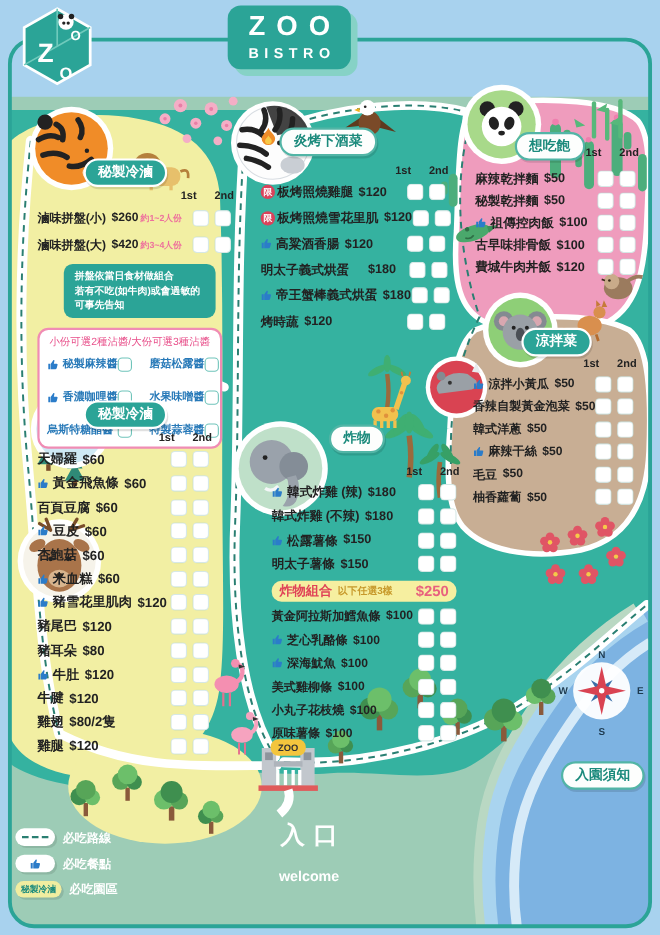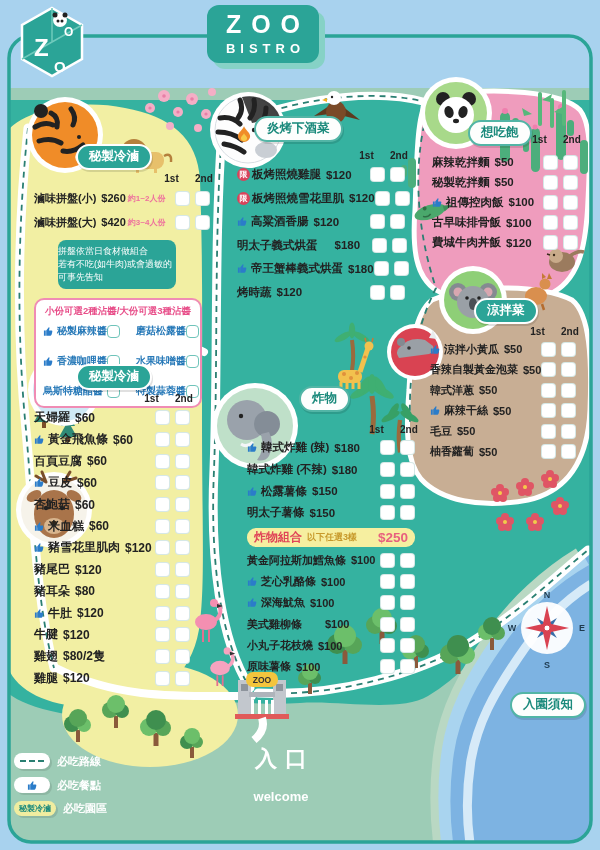--- a/index.html
+++ b/index.html
@@ -30,24 +30,24 @@
   .mrow .nt{color:#ee6f9d;font-size:8px;font-weight:bold;margin-left:2px;white-space:nowrap;}
   .boxes{margin-left:auto;display:flex;gap:5px;}
   .cbox{width:15px;height:15px;background:#fff;border-radius:4px;border:1px solid rgba(30,130,115,.18);
     box-sizing:border-box;flex:none;}
   .thumb{width:11px;height:11px;margin-right:3px;flex:none;}
   .thumb path{fill:#2b7cc9;}
   .lim{width:13px;height:13px;border-radius:50%;background:#d9435b;color:#fff;font-size:8px;
     font-weight:bold;display:inline-flex;align-items:center;justify-content:center;margin-right:2px;flex:none;}
   
   .note-box{background:#2ba497;color:#fff;font-size:9px;line-height:1.45;border-radius:8px;
-    padding:5px 0;width:118px;margin:6px 0 0 24px;font-weight:normal;}
+    padding:5px 10px;width:118px;margin:6px 0 0 24px;font-weight:bold;}
   .sauce-box{background:#fff;border:2px solid #f08cb4;border-radius:10px;margin-top:9px;
     padding:5px 7px 8px;width:150px;}
-  .sauce-title{color:#e84f8a;font-size:9.5px;font-weight:bold;text-align:center;margin-bottom:6px;white-space:nowrap;}
+  .sauce-title{color:#e84f8a;font-size:9.5px;font-weight:normal;text-align:center;margin-bottom:6px;white-space:nowrap;}
   .sauce-grid{display:grid;grid-template-columns:1fr 1fr;column-gap:8px;row-gap:9px;gap:16px;}
   .scell{display:flex;align-items:center;}
   .scell .nm{color:#2779b8;font-size:10px;font-weight:bold;flex:1;white-space:nowrap;}
   .scell .cbox{width:13px;height:13px;border:1.5px solid #6fc4ba;}
   
   .combo-banner{display:flex;align-items:center;background:#f6efa0;border-radius:9px;
     padding:1px 7px;margin:4px 0 3px;height:17px;}
   .combo-banner .t1{color:#e04458;font-size:12px;font-weight:bold;}
   .combo-banner .t2{color:#c7992b;font-size:9px;font-weight:bold;margin-left:5px;}
   .combo-banner .t3{color:#e8607e;font-size:13.5px;font-weight:bold;margin-left:auto;}
@@ -682,21 +682,21 @@
           <span class="pr">$120</span>
           <span class="boxes">
             <span class="cbox"></span>
             <span class="cbox"></span>
           </span>
         </div>
       </div>
 </div>
 
 <div class="menu-section" style="left:237px;top:116px;width:168px;">
-  <div style="display:flex;align-items:flex-end;">
+  <div style="display:flex;align-items:flex-start;">
     <svg width="14" height="16" viewBox="0 0 16 18" style="margin-right:3px;flex:none;">
           <path d="M8,0 C10,5 15,7 15,11.5 A7,6.5 0 1 1 1,11.5 C1,7 6,5 8,0 Z" fill="#f08c28"></path>
           <path d="M8,8 C9,10.5 11.5,11.5 11.5,13.5 A3.5,3.5 0 1 1 4.5,13.5 C4.5,11.5 7,10.5 8,8 Z" fill="#f7c948"></path>
         </svg>
     <span class="badge badge--light">炎烤下酒菜</span>
   </div>
   <div class="colhead" style="margin:8px 0 2px;">
         <span>1st</span>
         <span>2nd</span>
       </div>
@@ -835,21 +835,21 @@
           <svg class="thumb" viewBox="0 0 24 24">
             <path d="M2 10h4v11H2zM7 21h9.5c1 0 1.9-.7 2.1-1.7l1.8-7A2 2 0 0 0 18.5 10H13l1-4.5A1.8 1.8 0 0 0 12.2 3L7 10z"></path>
           </svg>
           <span class="nm">深海魷魚</span>
           <span class="pr">$100</span>
           <span class="boxes">
             <span class="cbox"></span>
             <span class="cbox"></span>
           </span>
         </div>
-        <div class="mrow" style="height: 21.3px; font-size: 11px; gap: 18px;">
+        <div class="mrow" style="height: 21.3px; font-size: 11px;">
           <span class="nm">美式雞柳條</span>
           <span class="pr">$100</span>
           <span class="boxes">
             <span class="cbox"></span>
             <span class="cbox"></span>
           </span>
         </div>
         <div class="mrow" style="height: 21.3px; font-size: 11px;">
           <span class="nm">小丸子花枝燒</span>
           <span class="pr">$100</span>

